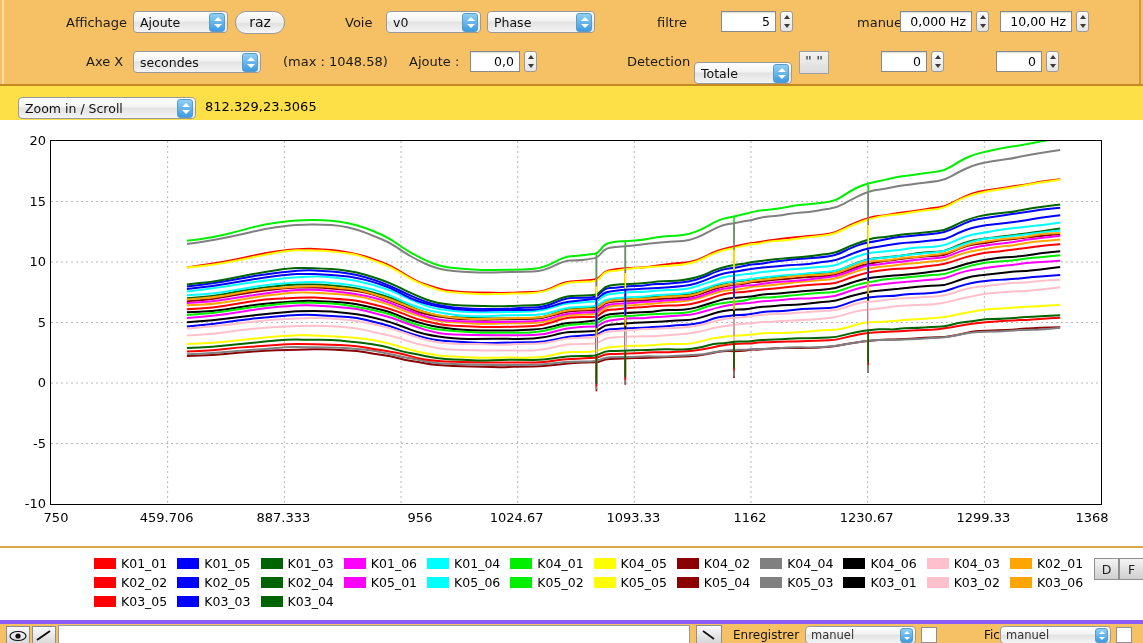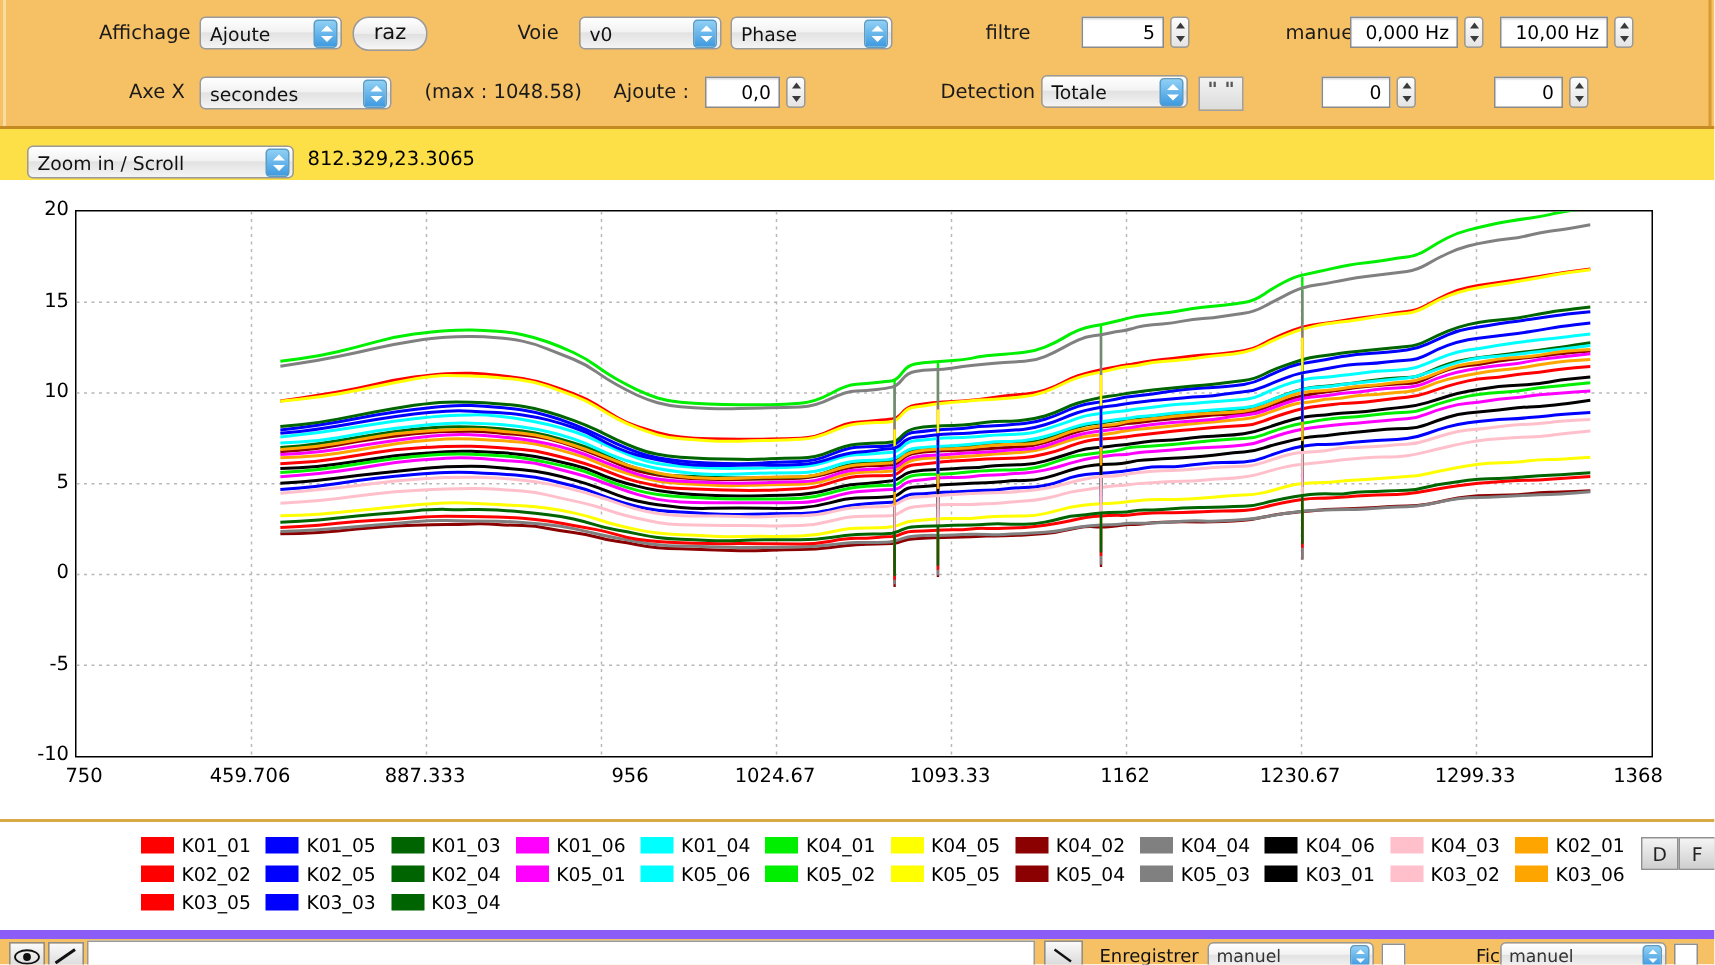--- a/index.html
+++ b/index.html
@@ -126,21 +126,21 @@
   .df{position:absolute;right:-1px;top:10px;}
   .dfbtn{
     display:inline-block;width:25px;height:22px;line-height:21px;text-align:center;
     background:linear-gradient(#f4f4f4,#cfcfcf);border:1px solid #909090;
     font-size:12.5px;color:#222;box-sizing:border-box;
   }
 
   
   .bottom{
     position:absolute;left:0;top:620px;width:1143px;height:23px;
-    background:#f6c164;border-top:6px solid #8b5cf6;box-sizing:border-box;
+    background:#f6c164;border-top:4px solid #8b5cf6;box-sizing:border-box;
   }
   .iconbtn{
     position:absolute;width:24px;height:19px;top:2px;
     background:linear-gradient(#fafafa,#d8d8d8);border:1px solid #8e8e8e;
     box-sizing:border-box;
   }
   .bigfield{
     position:absolute;left:58px;top:1px;width:632px;height:20px;
     background:#fff;border:1px solid #9a9a9a;box-sizing:border-box;
   }
@@ -224,21 +224,21 @@
       <span class="lbl">Ajoute :</span>
     </div>
     <div class="field" style="position:absolute;left:470px;top:51px;width:50px;">
       <span class="val">0,0</span>
     </div>
     <div class="stepper" style="position:absolute;left:522px;top:51px;"></div>
 
     <div class="tb-row" style="left:627px;top:47px;">
       <span class="lbl">Detection</span>
     </div>
-    <div class="popup" style="position:absolute;left:694px;top:50px;width:98px;">
+    <div class="popup" style="position:absolute;left:694px;top:62px;width:98px;">
       <span class="txt">Totale</span>
       <span class="arrows"></span>
     </div>
     <div class="quotebtn" style="position:absolute;left:799px;top:51px;">
       <span>" "</span>
     </div>
 
     <div class="field" style="position:absolute;left:881px;top:51px;width:46px;">
       <span class="val">0</span>
     </div>

